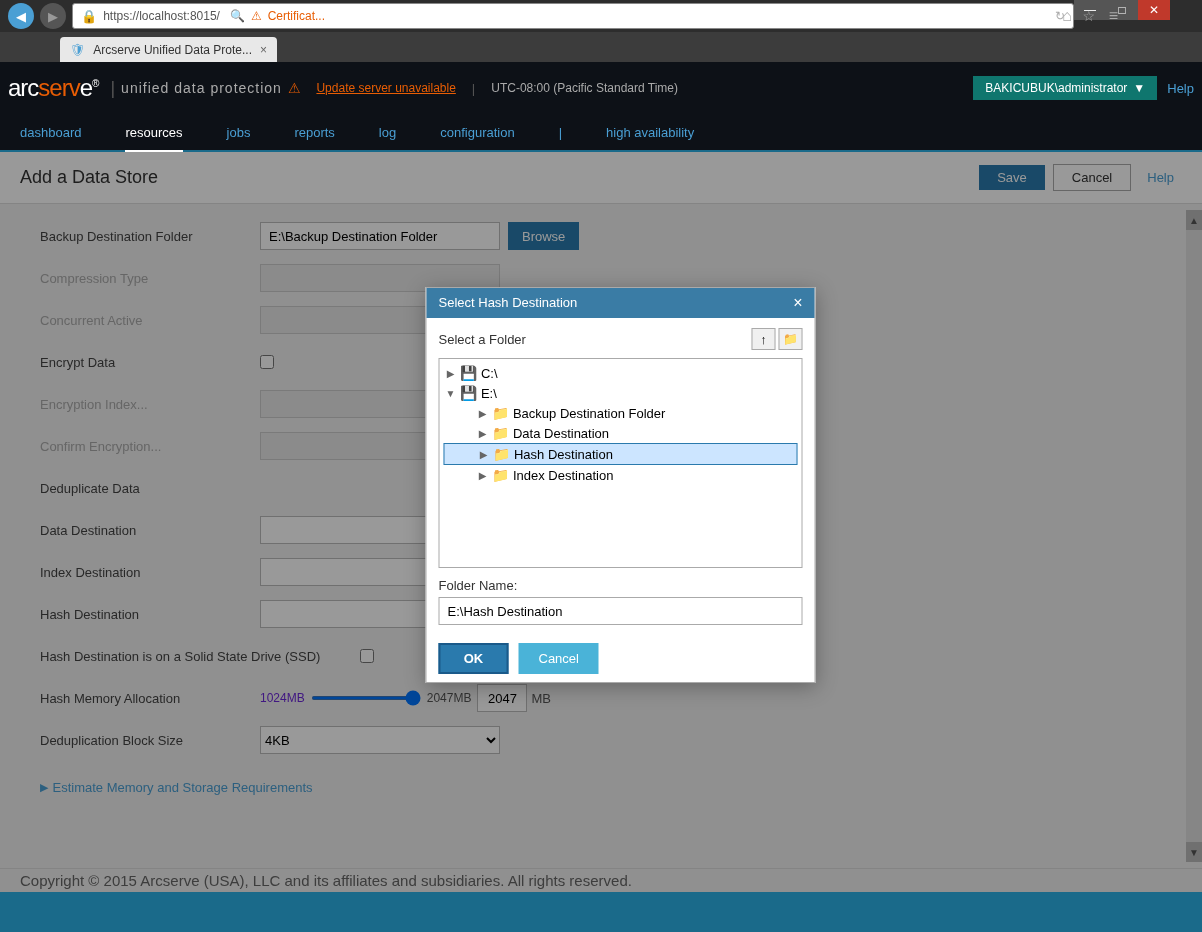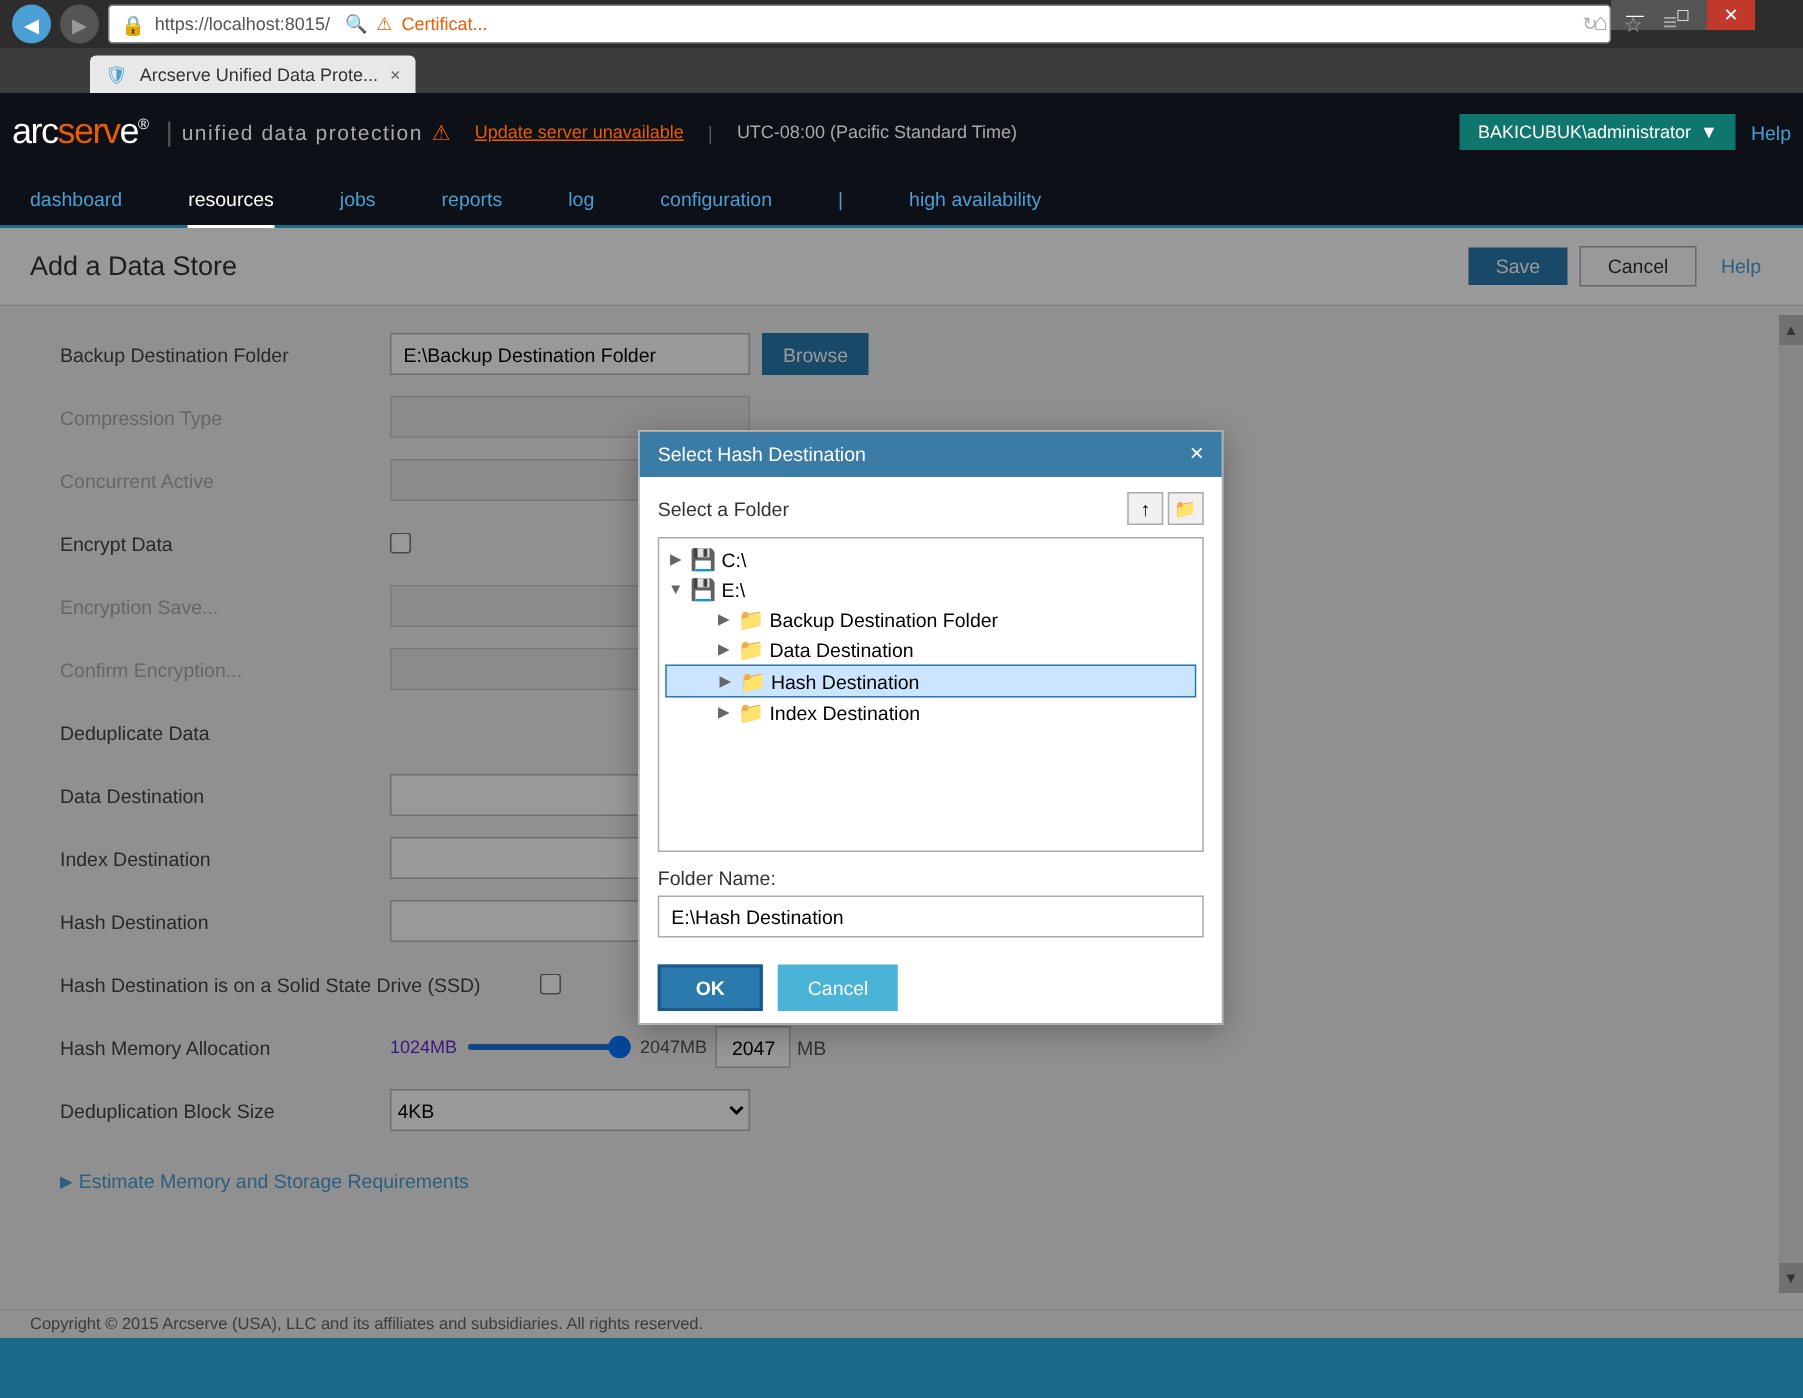--- a/index.html
+++ b/index.html
@@ -113,21 +113,21 @@
       <label style="width:220px; color:#aaa; font-size:13px;">Concurrent Active</label>
       <input type="text" style="width: 240px; height: 28px; border: 1px solid rgb(204, 204, 204); padding: 0px 8px; font-size: 13px; background: rgb(232, 232, 232); color: rgb(170, 170, 170);">
     </div>
 
     <div style="display:flex; align-items:center; margin-bottom:10px; height:32px;">
       <label style="width:220px; color:#444; font-size:13px;">Encrypt Data</label>
       <input type="checkbox" style="width: 14px; height: 14px;">
     </div>
 
     <div style="display:flex; align-items:center; margin-bottom:10px; height:32px;">
-      <label style="width:220px; color:#aaa; font-size:13px;">Encryption Save...</label>
+      <label style="width:220px; color:#aaa; font-size:13px;">Encryption Index...</label>
       <input type="password" style="width: 240px; height: 28px; border: 1px solid rgb(204, 204, 204); padding: 0px 8px; font-size: 13px; background: rgb(232, 232, 232); color: rgb(170, 170, 170);">
     </div>
 
     <div style="display:flex; align-items:center; margin-bottom:10px; height:32px;">
       <label style="width:220px; color:#aaa; font-size:13px;">Confirm Encryption...</label>
       <input type="password" style="width: 240px; height: 28px; border: 1px solid rgb(204, 204, 204); padding: 0px 8px; font-size: 13px; background: rgb(232, 232, 232); color: rgb(170, 170, 170);">
     </div>
 
     <div style="display:flex; align-items:center; margin-bottom:10px; height:32px;">
       <label style="width:220px; color:#444; font-size:13px;">Deduplicate Data</label>
@@ -173,21 +173,21 @@
         <option>16KB</option>
       </select>
     </div>
 
     <div style="color:#4a9fd4; font-size:13px; cursor:pointer; display:flex; align-items:center; gap:4px; padding:8px 0;">
       <span style="font-size:11px;">▶</span>
       <span>Estimate Memory and Storage Requirements</span>
     </div>
   </div>
 
-  <div style="position:absolute; bottom:0; left:0; right:0; background:#f0f0f0; padding:3px 20px; font-size:11px; color:#666; border-top:1px solid #ddd;">
+  <div style="position:absolute; bottom:0; left:0; right:0; background:#f0f0f0; padding:3px 20px; font-size:15px; color:#666; border-top:1px solid #ddd;">
     <span>Copyright © 2015 Arcserve (USA), LLC and its affiliates and subsidiaries. All rights reserved.</span>
   </div>
 
   <div class="overlay"></div>
 
   <div class="dialog" style="top:45%; left:50%; transform:translate(-45%, -50%);">
 
     <div style="background:#3a7ca5; color:white; padding:7px 12px; display:flex; justify-content:space-between; font-size:13px;">
       <span>Select Hash Destination</span>
       <button style="background:none; border:none; color:white; cursor:pointer; font-size:16px; line-height:1;">×</button>

